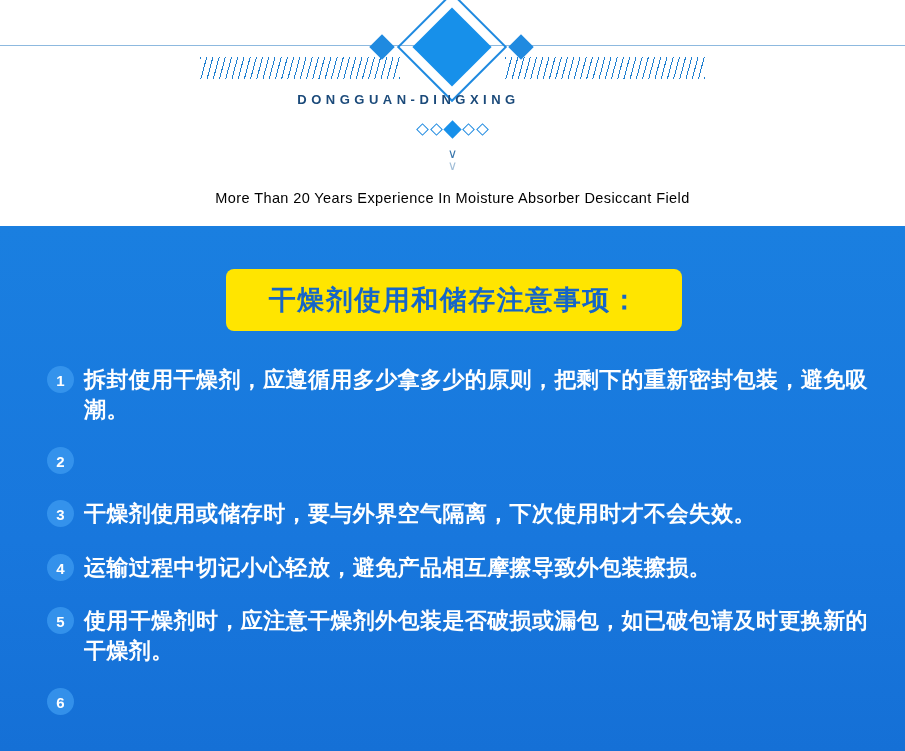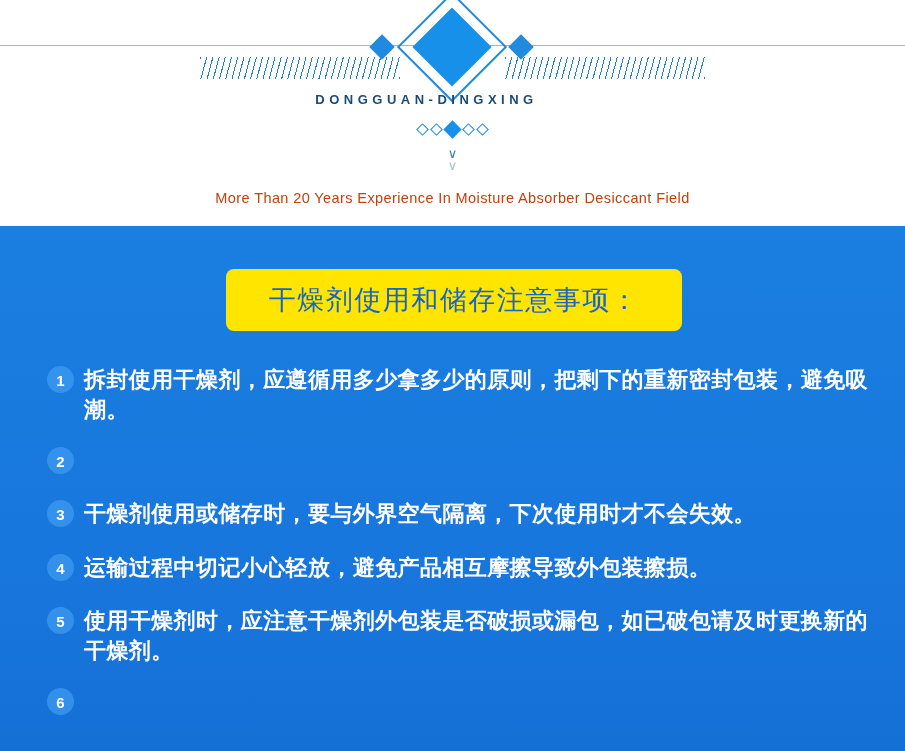--- a/index.html
+++ b/index.html
@@ -87,21 +87,20 @@
   .brand {
     position: absolute;
     top: 92px;
     left: 0;
     width: 817px;
     text-align: center;
     font-size: 13px;
     letter-spacing: 4.5px;
     color: #1b4a7a;
     font-weight: bold;
-    margin-left: 18px;
   }
 
   .mini-diamonds {
     position: absolute;
     top: 120px;
     left: 0;
     width: 905px;
     height: 18px;
     display: flex;
     justify-content: center;
@@ -135,21 +134,21 @@
   .chev.one { top: 148px; opacity: 0.95; }
   .chev.two { top: 160px; opacity: 0.45; }
 
   .tagline {
     position: absolute;
     top: 190px;
     left: 0;
     width: 905px;
     text-align: center;
     font-size: 14.5px;
-    color: #c2410c;
+    color: #000000;
     letter-spacing: 0.4px;
   }
 
   
   .body-blue {
     position: relative;
     width: 905px;
     height: 525px;
     background: #1a7fe0;
     background: linear-gradient(180deg, #1a7fe0 0%, #1877dd 60%, #1570d6 100%);
@@ -162,21 +161,21 @@
     width: 456px;
     height: 62px;
     background: #ffe500;
     border-radius: 8px;
     display: flex;
     align-items: center;
     justify-content: center;
   }
   .title-box .title-text {
     font-size: 27px;
-    font-weight: normal;
+    font-weight: bold;
     color: #1565c8;
     letter-spacing: 1.5px;
   }
 
   .list {
     position: absolute;
     top: 138px;
     left: 44px;
     width: 830px;
   }

